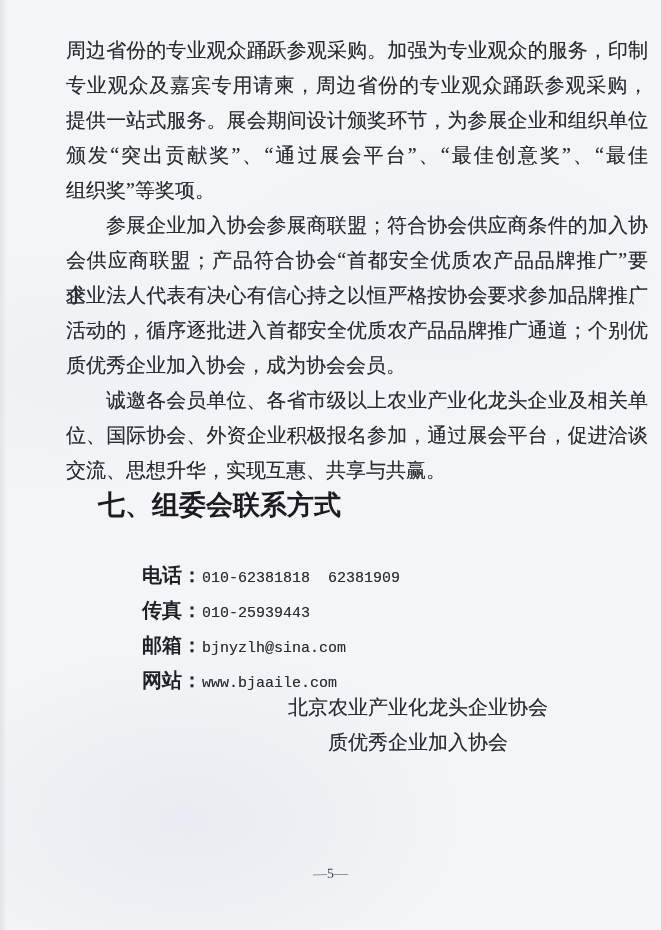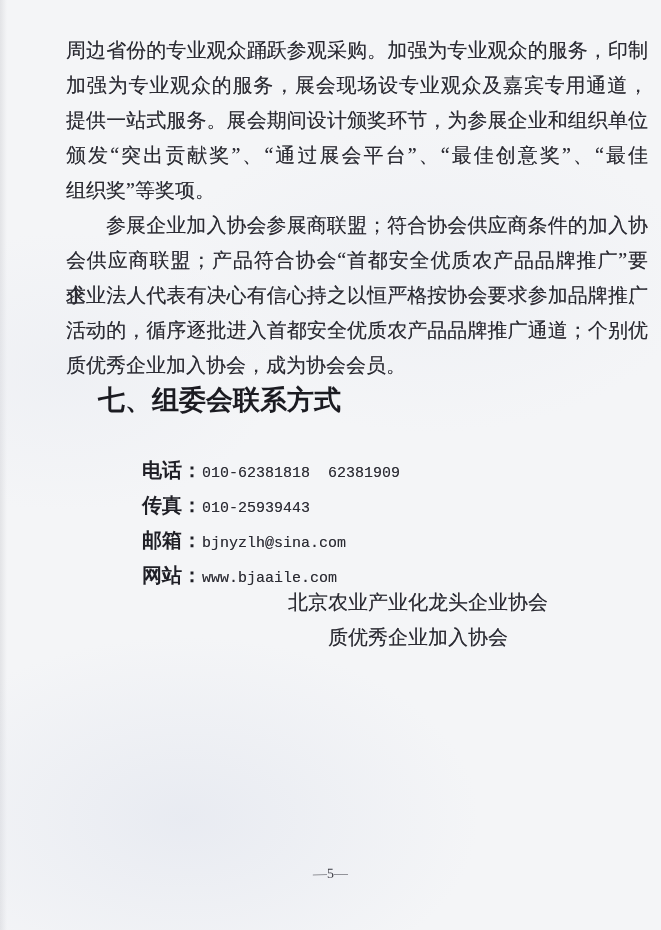--- a/index.html
+++ b/index.html
@@ -90,34 +90,39 @@
   }
 </style>
 </head>
 <body>
 
 <div class="page">
   <div class="content">
 
     <div>
       <div class="bline just">周边省份的专业观众踊跃参观采购。加强为专业观众的服务，印制</div>
-      <div class="bline just">加强为专业观众的服务，展会现场设专业观众及嘉宾专用通道，</div>
+      <div class="bline just">专业观众及嘉宾专用请柬，周边省份的专业观众踊跃参观采购，</div>
       <div class="bline just">提供一站式服务。展会期间设计颁奖环节，为参展企业和组织单位</div>
       <div class="bline just">颁发“突出贡献奖”、“通过展会平台”、“最佳创意奖”、“最佳</div>
       <div class="bline">组织奖”等奖项。</div>
     </div>
 
     <div>
       <div class="bline just indent">参展企业加入协会参展商联盟；符合协会供应商条件的加入协</div>
       <div class="bline just">会供应商联盟；产品符合协会“首都安全优质农产品品牌推广”要求、</div>
       <div class="bline just">企业法人代表有决心有信心持之以恒严格按协会要求参加品牌推广</div>
       <div class="bline just">活动的，循序逐批进入首都安全优质农产品品牌推广通道；个别优</div>
       <div class="bline">质优秀企业加入协会，成为协会会员。</div>
     </div>
 
+    <div>
+      <div class="bline just indent">诚邀各会员单位、各省市级以上农业产业化龙头企业及相关单</div>
+      <div class="bline just">位、国际协会、外资企业积极报名参加，通过展会平台，促进洽谈</div>
+      <div class="bline">交流、思想升华，实现互惠、共享与共赢。</div>
+    </div>
 
     <div class="heading">七、组委会联系方式</div>
 
     <div>
       <div class="contact-row">
         <span class="contact-label">电话：</span><span class="contact-value">010-62381818  62381909</span>
       </div>
       <div class="contact-row">
         <span class="contact-label">传真：</span><span class="contact-value">010-25939443</span>
       </div>

